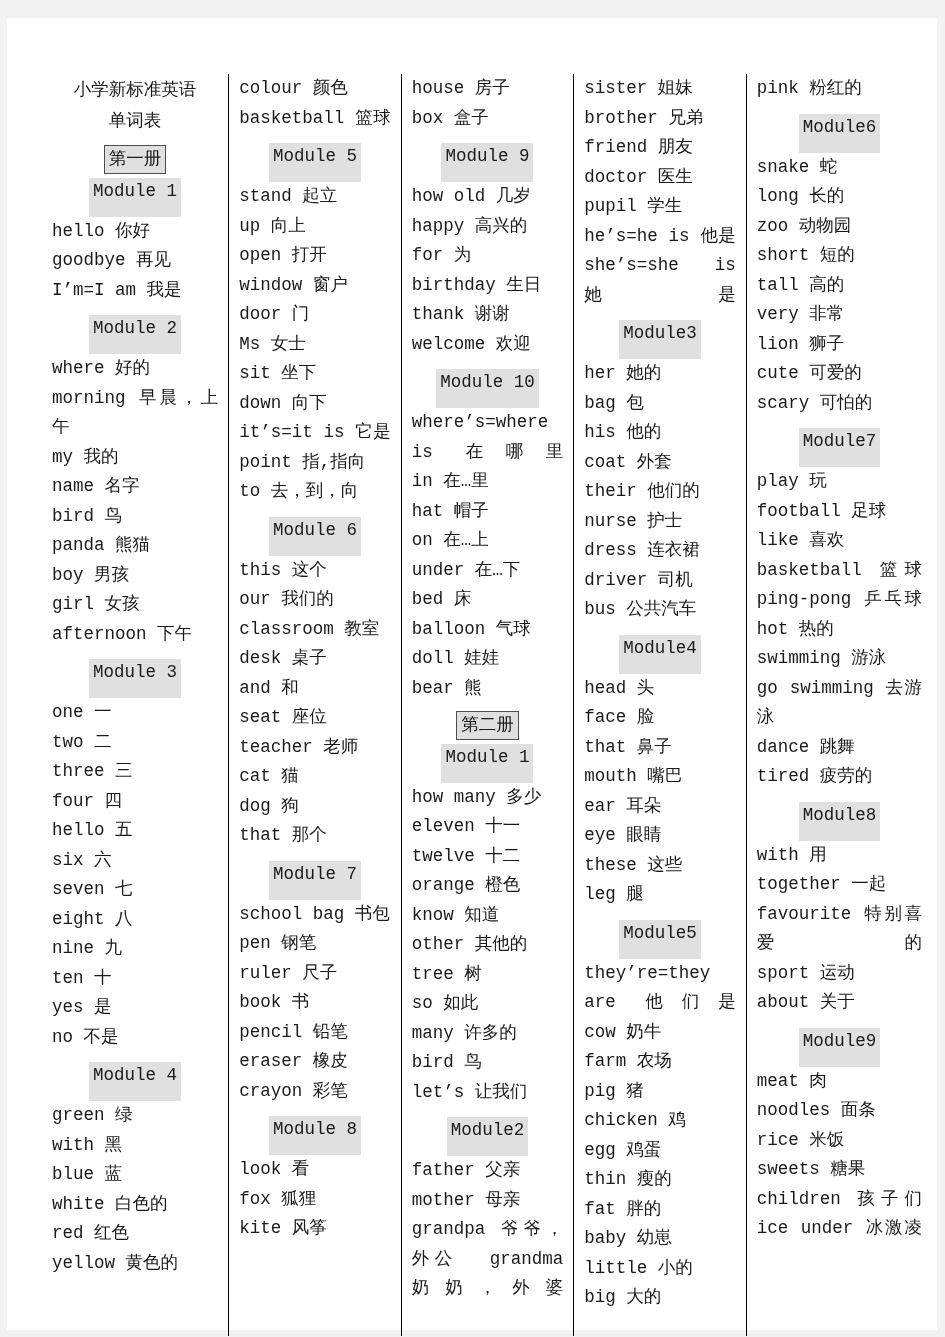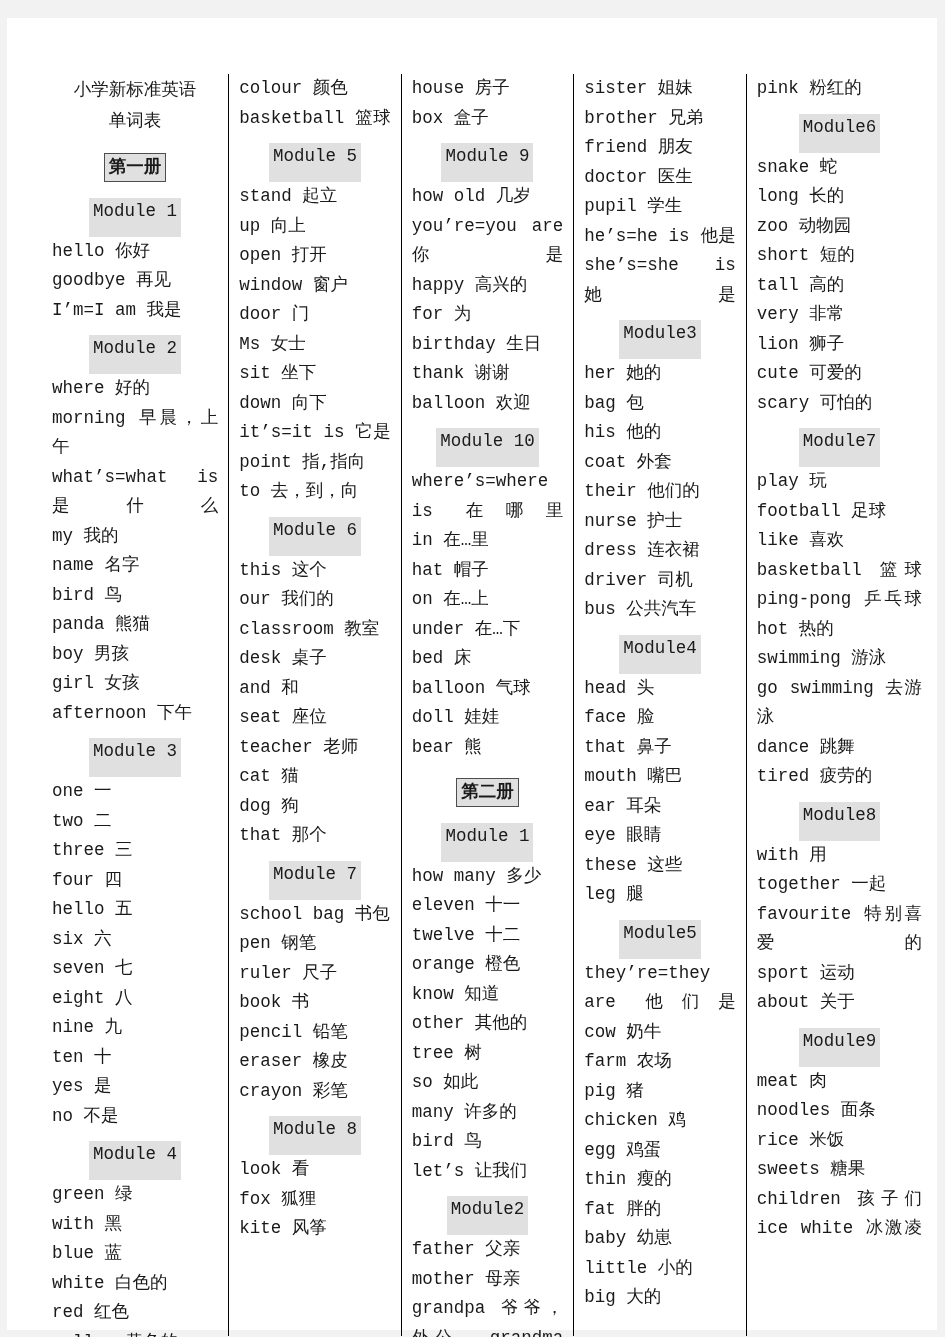--- a/index.html
+++ b/index.html
@@ -51,37 +51,36 @@
 
   .title {
     text-align: center;
     line-height: 31px;
     margin: 0 0 0 0;
     white-space: pre-line;
     padding-top: 1px;
   }
   .book-badge-wrap {
     text-align: center;
-    margin-top: 16px;
+    margin-top: 8px;
     margin-bottom: 1px;
-    font-weight: bold;
   }
   .book-badge {
     display: inline-block;
     border: 1.7px solid #4d4d4d;
     background: #e0e0e0;
     padding: 0px 4px 1px 4px;
     line-height: 26px;
   }
   .mod-wrap {
     text-align: center;
     margin-top: 9px;
     margin-bottom: 0px;
   }
-  .mod-wrap.tight { margin-top: 14px; }
+  .mod-wrap.tight { margin-top: 2px; }
   .mod {
     display: inline-block;
     background: #e0e0e0;
     padding: 0 4px 12px 4px;
     line-height: 27px;
   }
   .entry {
     margin: 0;
     padding: 0;
     white-space: pre-wrap;
@@ -101,21 +100,20 @@
         <div class="title">小学新标准英语
 单词表</div>
         <div class="book-badge-wrap"><span class="book-badge">第一册</span></div>
         <div class="mod-wrap tight"><span class="mod">Module 1</span></div>
         <div class="entry">hello 你好</div>
         <div class="entry">goodbye 再见</div>
         <div class="entry">I’m=I am 我是</div>
         <div class="mod-wrap"><span class="mod">Module 2</span></div>
         <div class="entry">where 好的</div>
         <div class="entry just">morning 早晨，上午</div>
-        <div class="entry just">what’s=what is 是什么</div>
         <div class="entry">my 我的</div>
         <div class="entry">name 名字</div>
         <div class="entry">bird 鸟</div>
         <div class="entry">panda 熊猫</div>
         <div class="entry">boy 男孩</div>
         <div class="entry">girl 女孩</div>
         <div class="entry">afternoon 下午</div>
         <div class="mod-wrap"><span class="mod">Module 3</span></div>
         <div class="entry">one 一</div>
         <div class="entry">two 二</div>
@@ -174,26 +172,25 @@
         <div class="mod-wrap"><span class="mod">Module 8</span></div>
         <div class="entry">look 看</div>
         <div class="entry">fox 狐狸</div>
         <div class="entry">kite 风筝</div>
       </div>
       <div class="col col-3 divider">
         <div class="entry">house 房子</div>
         <div class="entry">box 盒子</div>
         <div class="mod-wrap"><span class="mod">Module 9</span></div>
         <div class="entry">how old 几岁</div>
-        <div class="entry just">you’re=you are 你是</div>
         <div class="entry">happy 高兴的</div>
         <div class="entry">for 为</div>
         <div class="entry">birthday 生日</div>
         <div class="entry">thank 谢谢</div>
-        <div class="entry">balloon 欢迎</div>
+        <div class="entry">welcome 欢迎</div>
         <div class="mod-wrap"><span class="mod">Module 10</span></div>
         <div class="entry just">where’s=where is 在哪里</div>
         <div class="entry">in 在…里</div>
         <div class="entry">hat 帽子</div>
         <div class="entry">on 在…上</div>
         <div class="entry">under 在…下</div>
         <div class="entry">bed 床</div>
         <div class="entry">balloon 气球</div>
         <div class="entry">doll 娃娃</div>
         <div class="entry">bear 熊</div>
@@ -283,16 +280,16 @@
         <div class="entry">together 一起</div>
         <div class="entry just">favourite 特别喜爱的</div>
         <div class="entry">sport 运动</div>
         <div class="entry">about 关于</div>
         <div class="mod-wrap"><span class="mod">Module9</span></div>
         <div class="entry">meat 肉</div>
         <div class="entry">noodles 面条</div>
         <div class="entry">rice 米饭</div>
         <div class="entry">sweets 糖果</div>
         <div class="entry just">children 孩子们</div>
-        <div class="entry just">ice white 冰激凌</div>
+        <div class="entry just">ice under 冰激凌</div>
       </div>
     </div>
 </div>
 
 </body></html>

